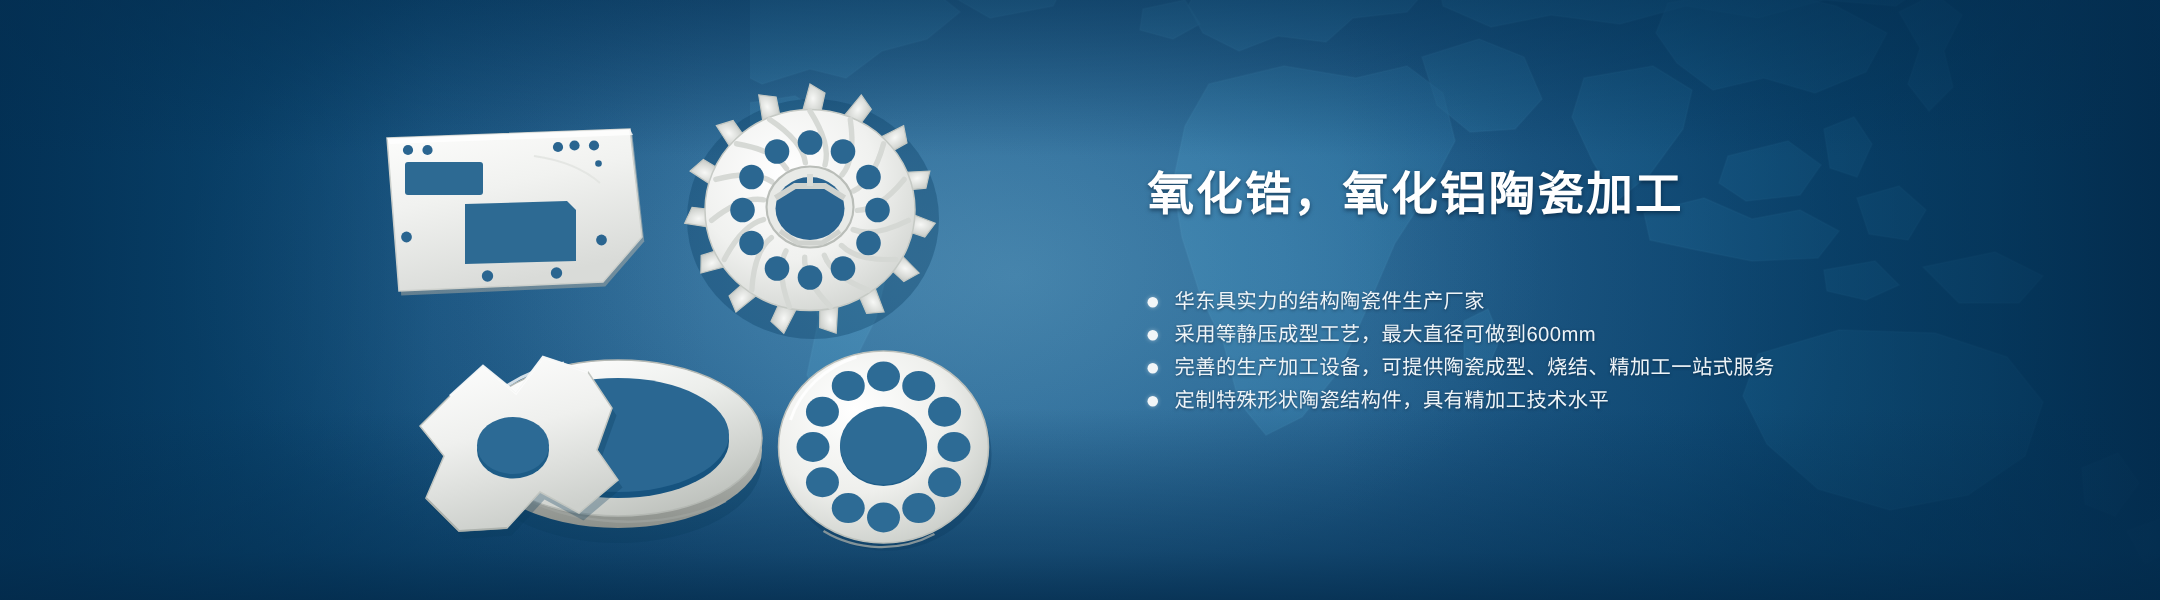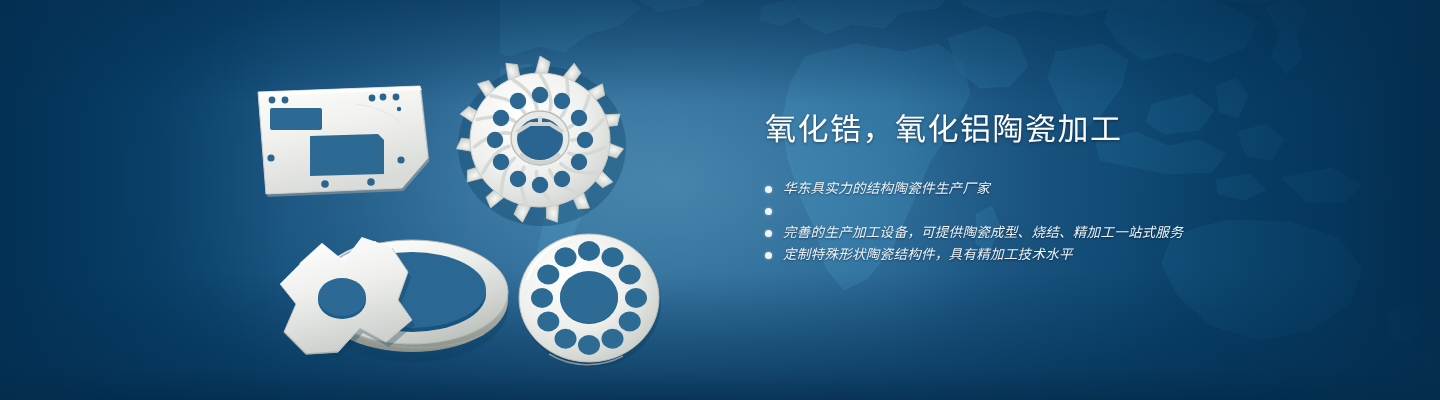--- a/index.html
+++ b/index.html
@@ -61,25 +61,25 @@
   .copy{
     position:absolute;
     left:765px; top:110px;
     width:620px;
   }
   .headline{
     color:#ffffff;
     font-size:31px;
     line-height:40px;
     letter-spacing:1.5px;
-    font-weight:400;
+    font-weight:700;
     text-shadow:0 1px 3px rgba(0,20,40,.55);
     white-space:nowrap;
   }
-  .bullets{ margin-top:28px; list-style:none;font-style:italic; }
+  .bullets{ margin-top:40px; list-style:none; }
   .bullet{
     display:flex;
     align-items:center;
     height:22px;
     margin-bottom:0px;
   }
   .dot{
     flex:0 0 auto;
     width:7px; height:7px;
     border-radius:50%;
@@ -348,20 +348,21 @@
   <div class="copy">
     <div class="headline">氧化锆，氧化铝陶瓷加工</div>
 
     <ul class="bullets">
       <li class="bullet">
         <span class="dot"></span>
         <span class="bullet-text">华东具实力的结构陶瓷件生产厂家</span>
       </li>
       <li class="bullet">
         <span class="dot"></span>
+        <span class="bullet-text">采用等静压成型工艺，最大直径可做到600mm</span>
       </li>
       <li class="bullet">
         <span class="dot"></span>
         <span class="bullet-text">完善的生产加工设备，可提供陶瓷成型、烧结、精加工一站式服务</span>
       </li>
       <li class="bullet">
         <span class="dot"></span>
         <span class="bullet-text">定制特殊形状陶瓷结构件，具有精加工技术水平</span>
       </li>
     </ul>

